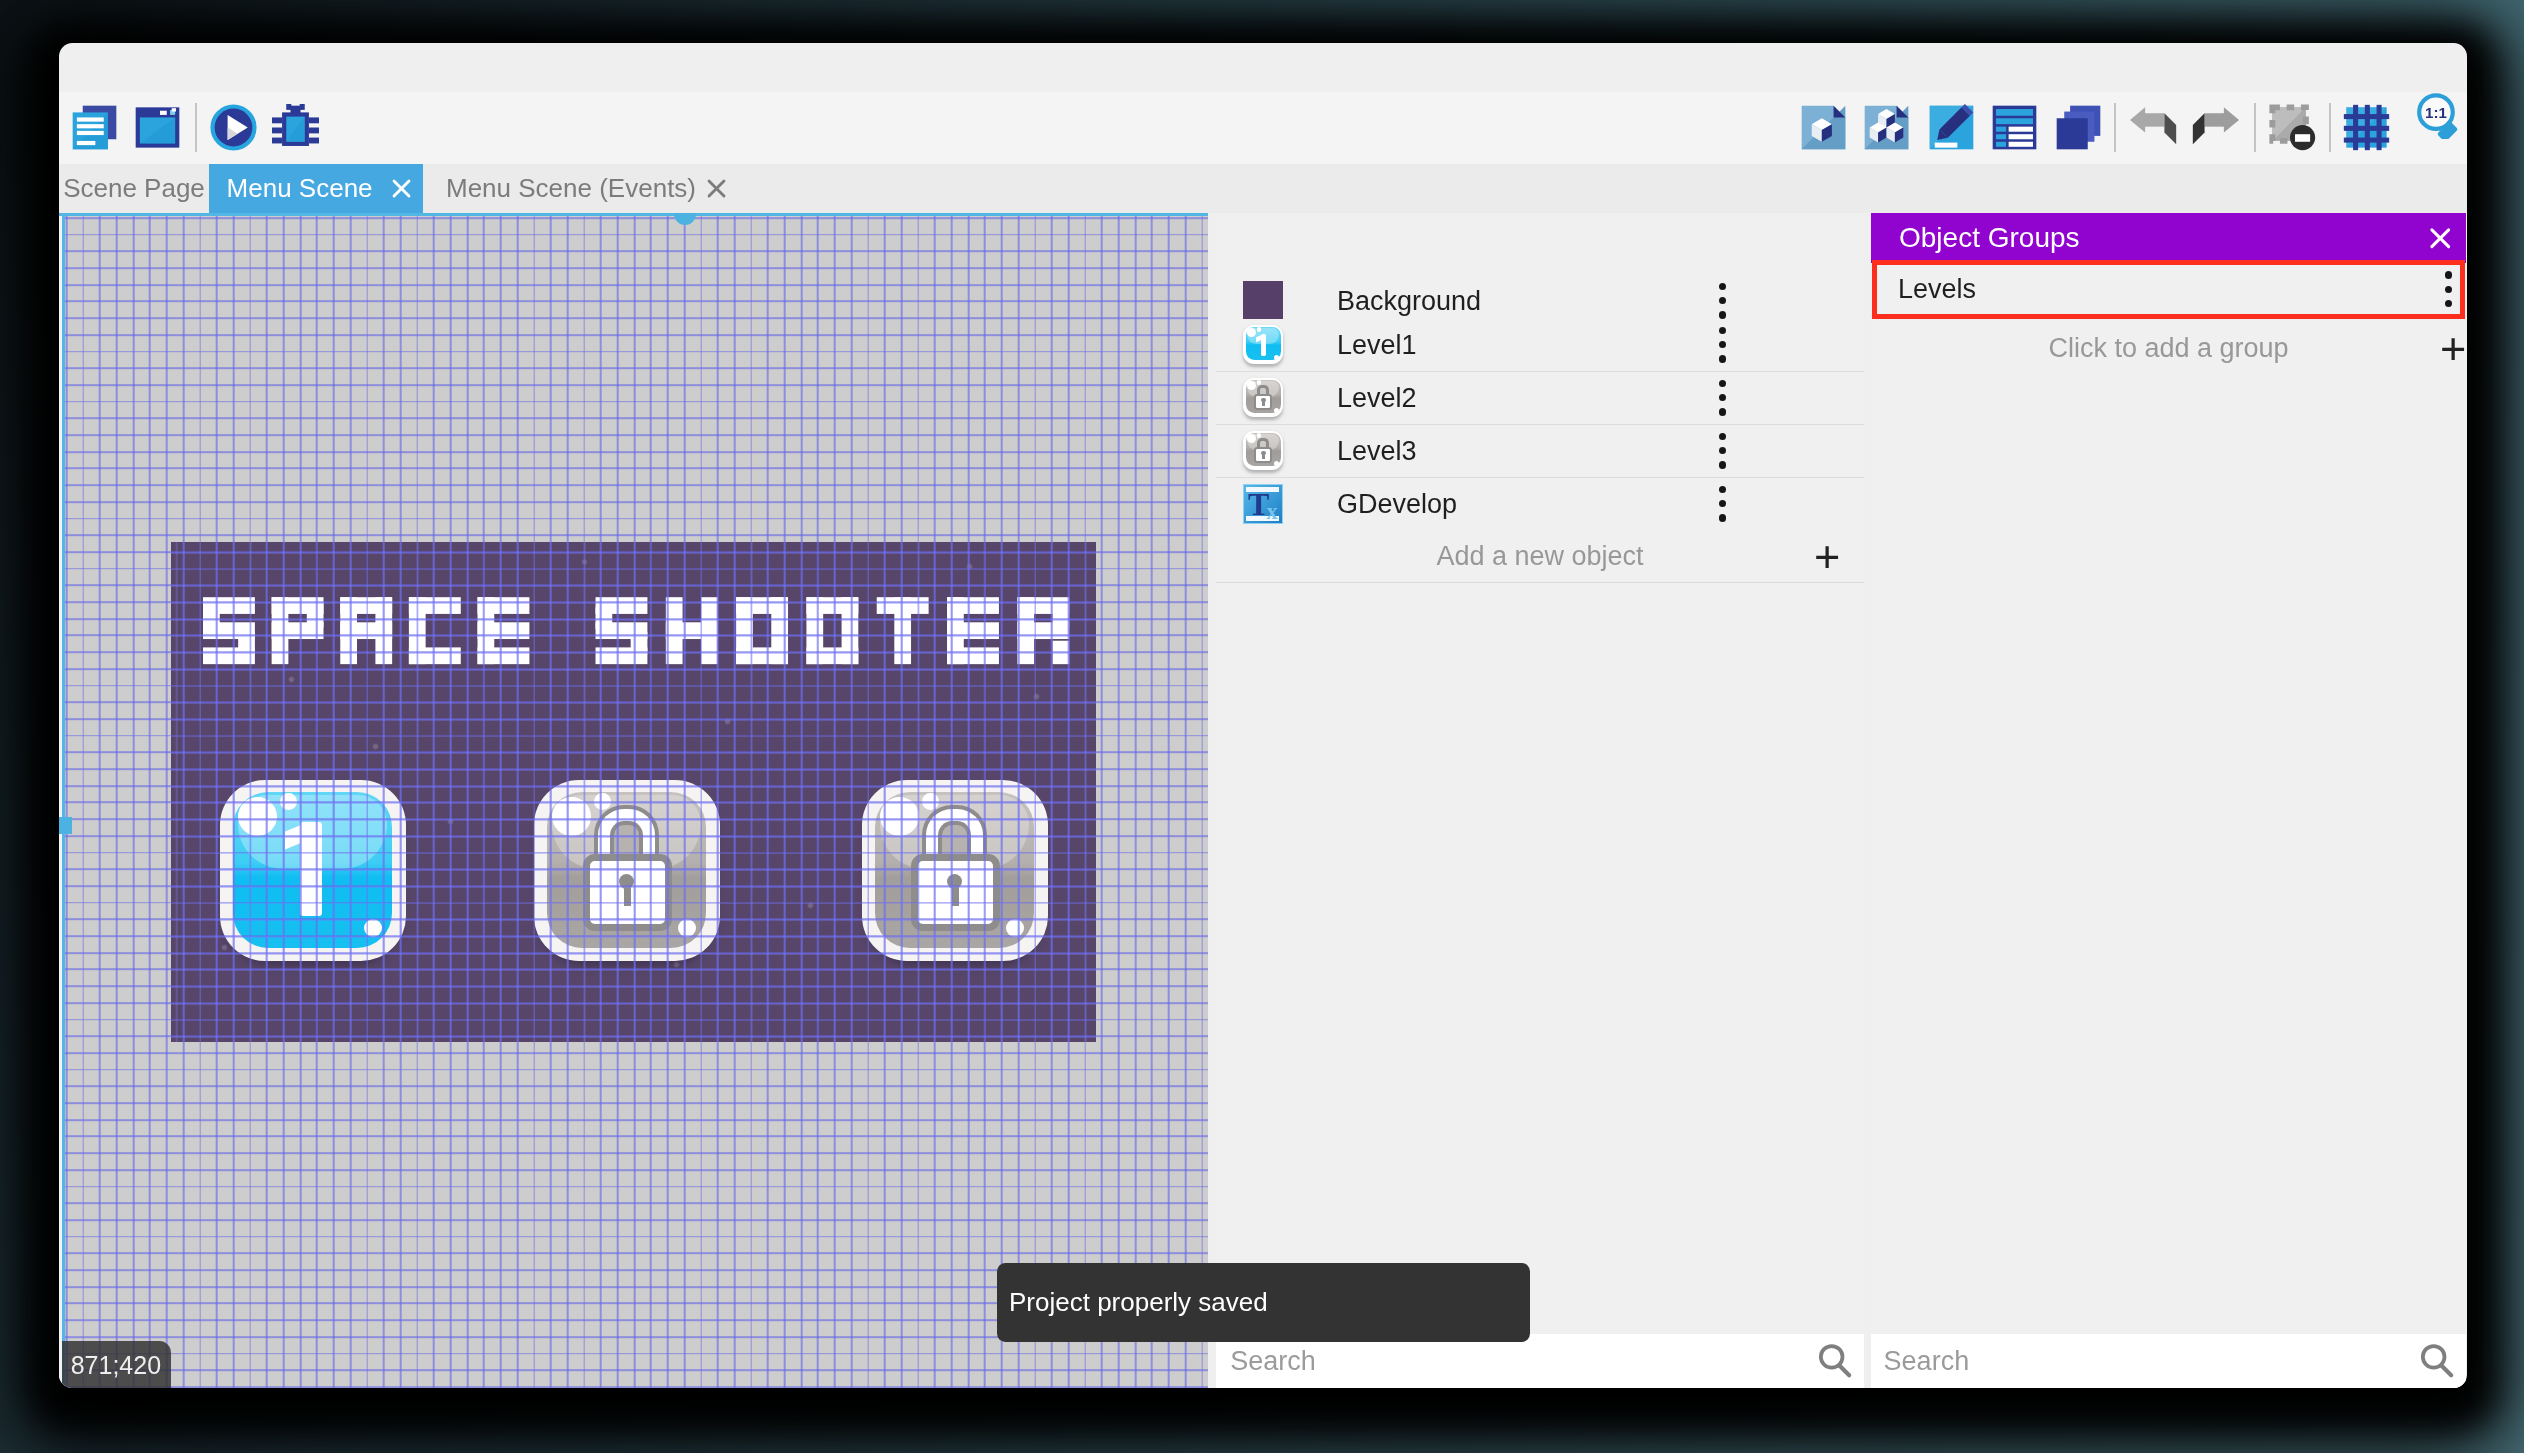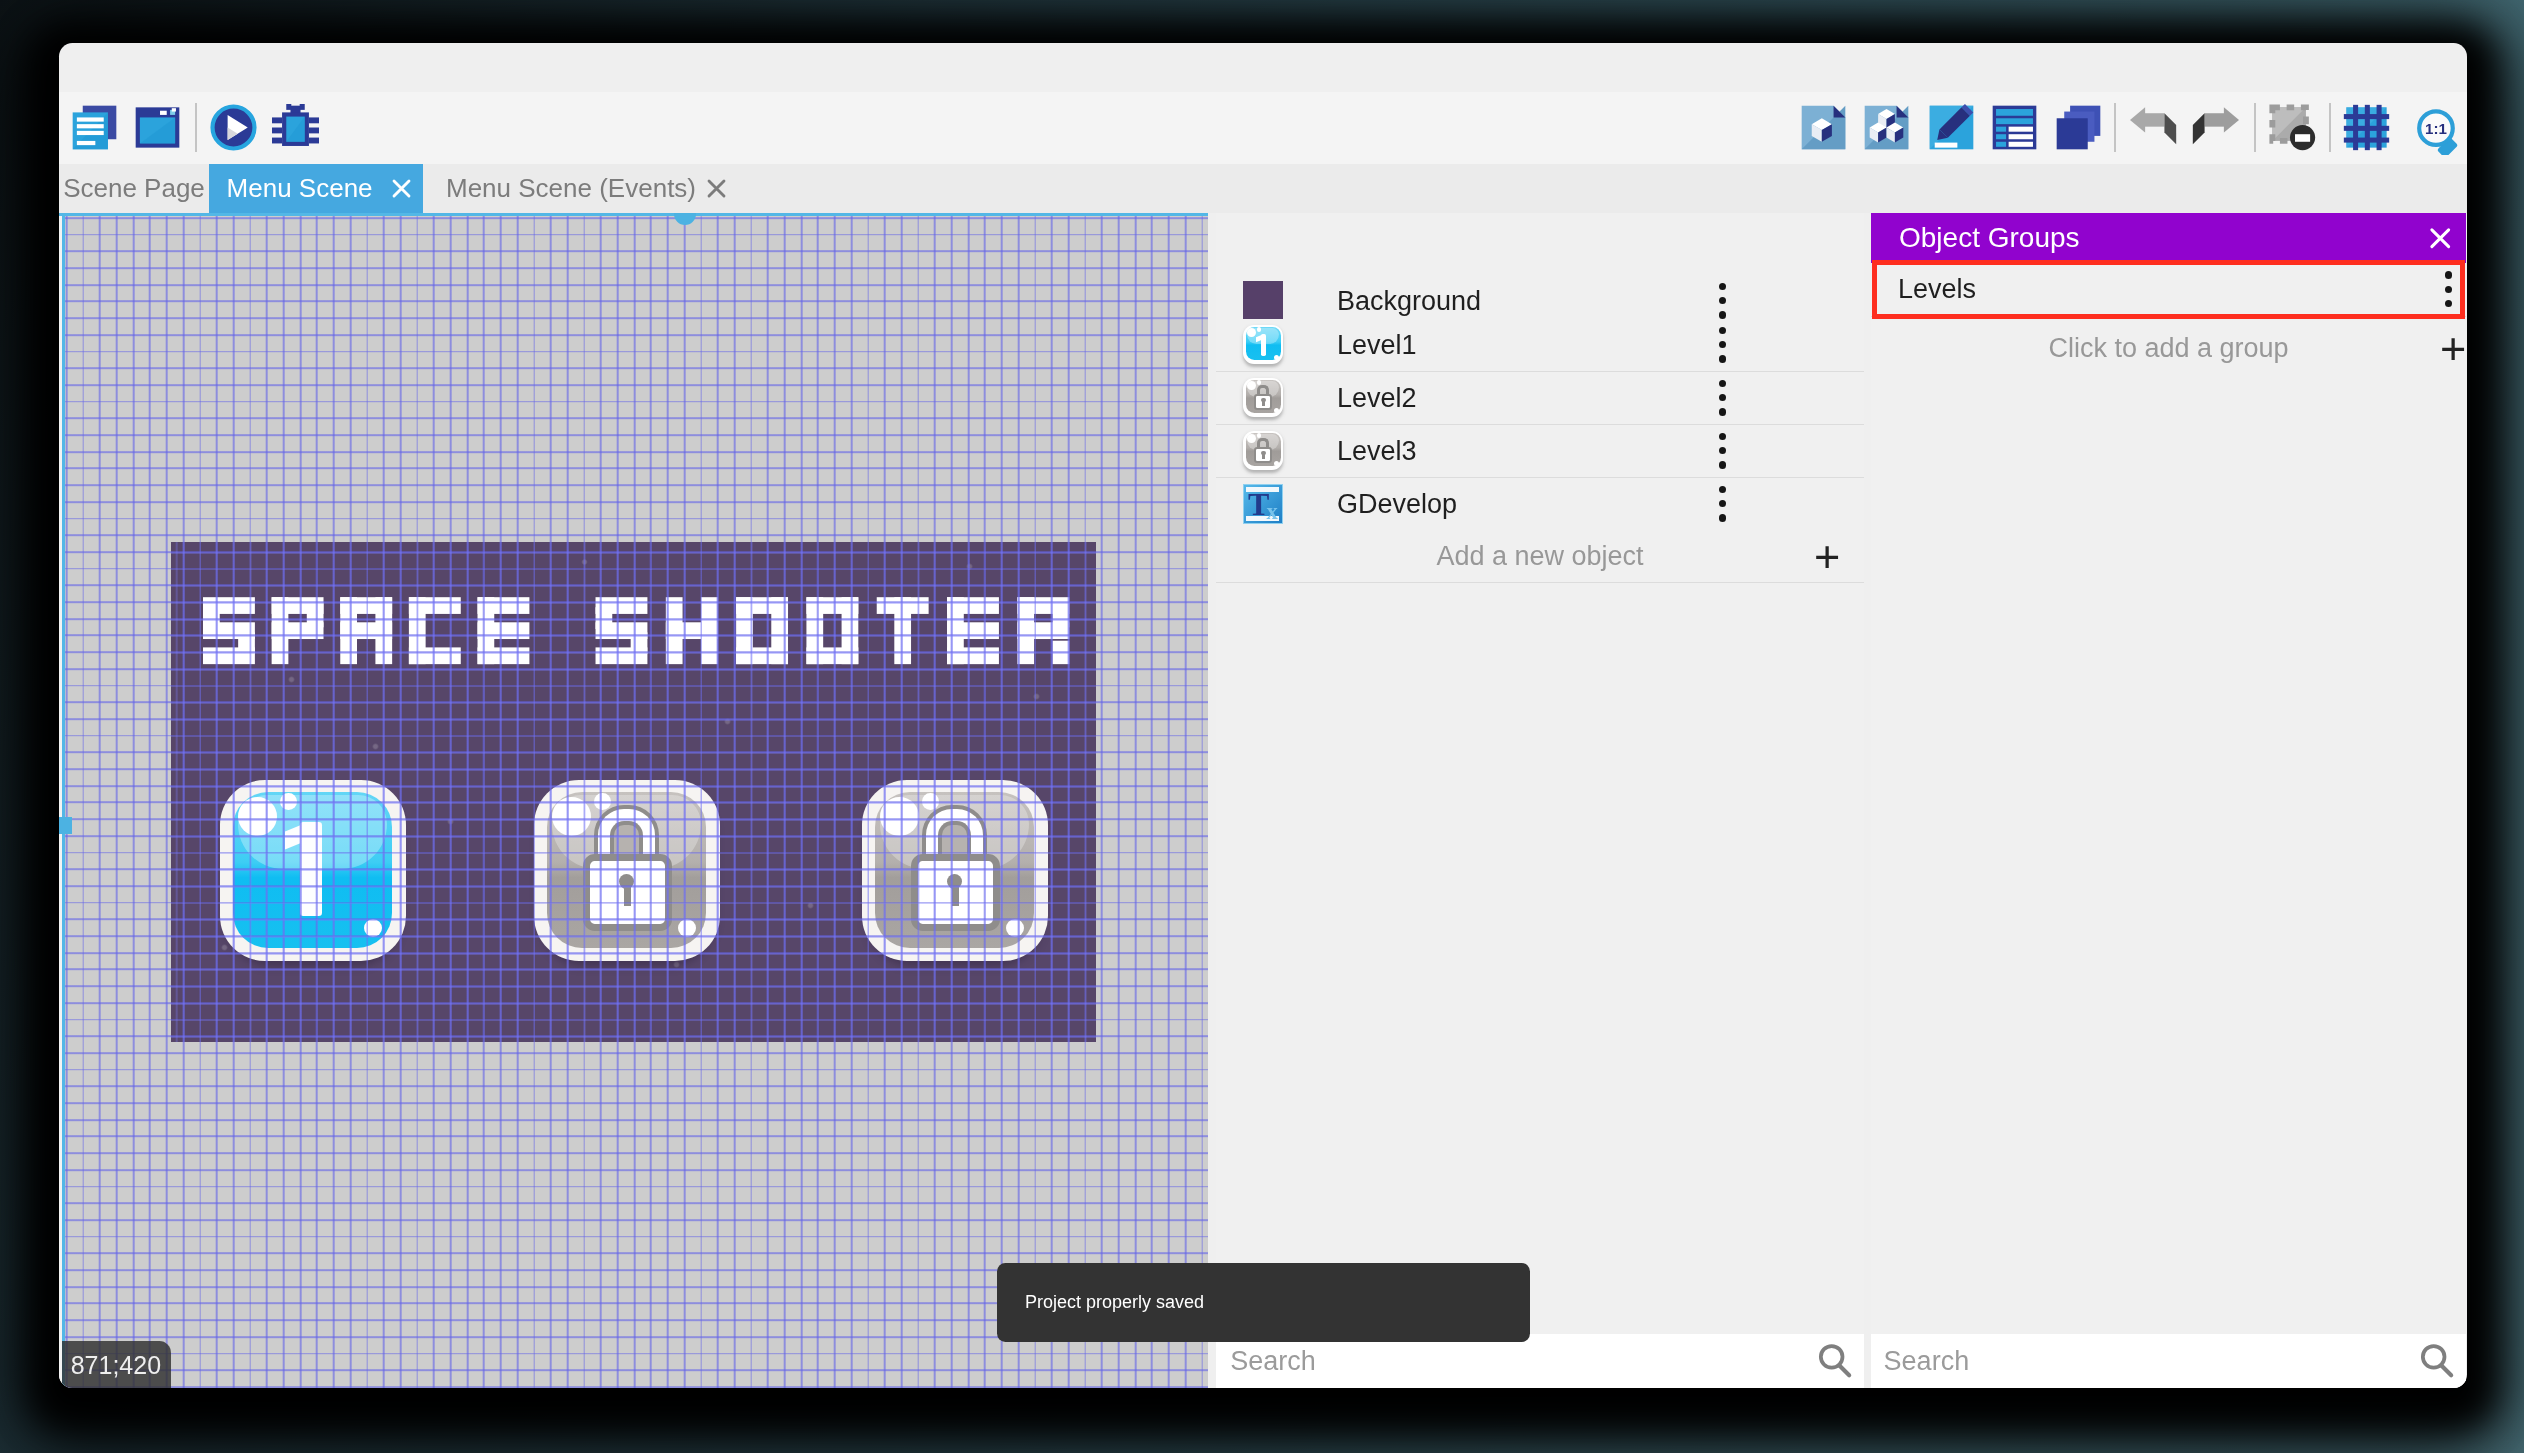--- a/index.html
+++ b/index.html
@@ -17,21 +17,21 @@
 .canvas{position:absolute;left:0;top:170px;width:1149px;height:1175px;background:#cdcdcd;overflow:hidden;}
 .purple{position:absolute;left:112px;top:329px;width:925px;height:500px;background:#574669;overflow:hidden;}
 .grid{position:absolute;left:0;top:0;width:1149px;height:1175px;
 background-image:repeating-linear-gradient(to right, rgba(99,99,232,0.60) 0 1.7px, transparent 1.7px 16.7px),repeating-linear-gradient(to bottom, rgba(99,99,232,0.60) 0 1.7px, transparent 1.7px 16.7px);
 background-position:6.7px 4.2px,6.7px 4.2px;}
 .selT{position:absolute;left:0;top:0;width:1149px;height:3.3px;background:#53b7e6;}
 .selL{position:absolute;left:2.5px;top:0;width:3.3px;height:1175px;background:#53b7e6;}
 .selC{position:absolute;left:615px;top:-10px;width:22px;height:22px;border-radius:50%;background:#4cb2e2;}
 .selS{position:absolute;left:-4.2px;top:604px;width:16.7px;height:16.7px;background:#4cb2e2;}
 .chip{position:absolute;left:2.5px;top:1128px;width:109px;height:47px;background:rgba(47,47,47,0.82);border-radius:0 11.7px 0 0;color:#eee;font-size:25px;line-height:49px;padding-left:9.2px;}
-.toast{position:absolute;left:938px;top:1220px;width:533px;height:79px;background:#333333;border-radius:8.4px;color:#fff;font-size:18px;line-height:79px;padding-left:28px;}
+.toast{position:absolute;left:938px;top:1220px;width:533px;height:79px;background:#333333;border-radius:8.4px;color:#fff;font-size:26px;line-height:79px;padding-left:12px;}
 .panel{position:absolute;top:170px;height:1175px;background:#f0f0f0;}
 .phead{position:absolute;left:0;top:0;width:100%;height:50px;background:#9103ce;color:#fff;font-size:28px;line-height:50px;padding-left:28px;font-weight:500;}
 .prow{position:absolute;left:0;width:100%;height:53px;border-bottom:1.7px solid #dcdcdc;background:#f0f0f0;}
 .rlabel{position:absolute;left:121px;top:0;height:53px;line-height:53px;font-size:27px;color:#1f1f1f;}
 .dots{position:absolute;left:497px;top:7.5px;width:18.4px;height:39px;}
 .dot{position:absolute;left:5.9px;width:7.5px;height:7.5px;border-radius:50%;background:#161616;}
 .ricon{position:absolute;left:27px;top:5.9px;width:40px;height:40px;}
 .addrow{position:absolute;left:0;width:100%;height:53px;color:#989898;font-size:27px;line-height:53px;text-align:center;}
 .search{position:absolute;left:0;bottom:0;width:100%;height:54px;background:#fff;color:#9b9b9b;font-size:27px;line-height:54px;padding-left:14.2px;}
 .sglass{position:absolute;top:6.7px;}
@@ -175,21 +175,21 @@
           <rect x="4" y="4" width="48" height="48" fill="#2ba3dc"></rect>
           <polygon points="4,4 52,4 4,52" fill="#45b3e4" opacity="0.6"></polygon>
           <rect x="12" y="1" width="6" height="54" fill="#2b3a96"></rect>
           <rect x="1" y="12" width="54" height="6" fill="#2b3a96"></rect>
           <rect x="26" y="1" width="6" height="54" fill="#2b3a96"></rect>
           <rect x="1" y="26" width="54" height="6" fill="#2b3a96"></rect>
           <rect x="40" y="1" width="6" height="54" fill="#2b3a96"></rect>
           <rect x="1" y="40" width="54" height="6" fill="#2b3a96"></rect>
         </svg>
       </div>
-      <div class="tbi" style="position:absolute;left:2356px;top:16px;">
+      <div class="tbi" style="position:absolute;left:2356px;top:0;">
         <svg width="47" height="47" viewBox="0 0 56 56">
           <g transform="rotate(45 43 43)">
             <rect x="36" y="38" width="14" height="22" rx="3" fill="#2d9fd8"></rect>
           </g>
           <circle cx="25" cy="24" r="20" fill="#fafafa" stroke="#2d9fd8" stroke-width="5"></circle>
           <text x="25" y="31" font-family="Liberation Sans" font-size="18" font-weight="bold" fill="#27307e" text-anchor="middle">1:1</text>
         </svg>
       </div>
     </div>
 <div class="tabbar">

